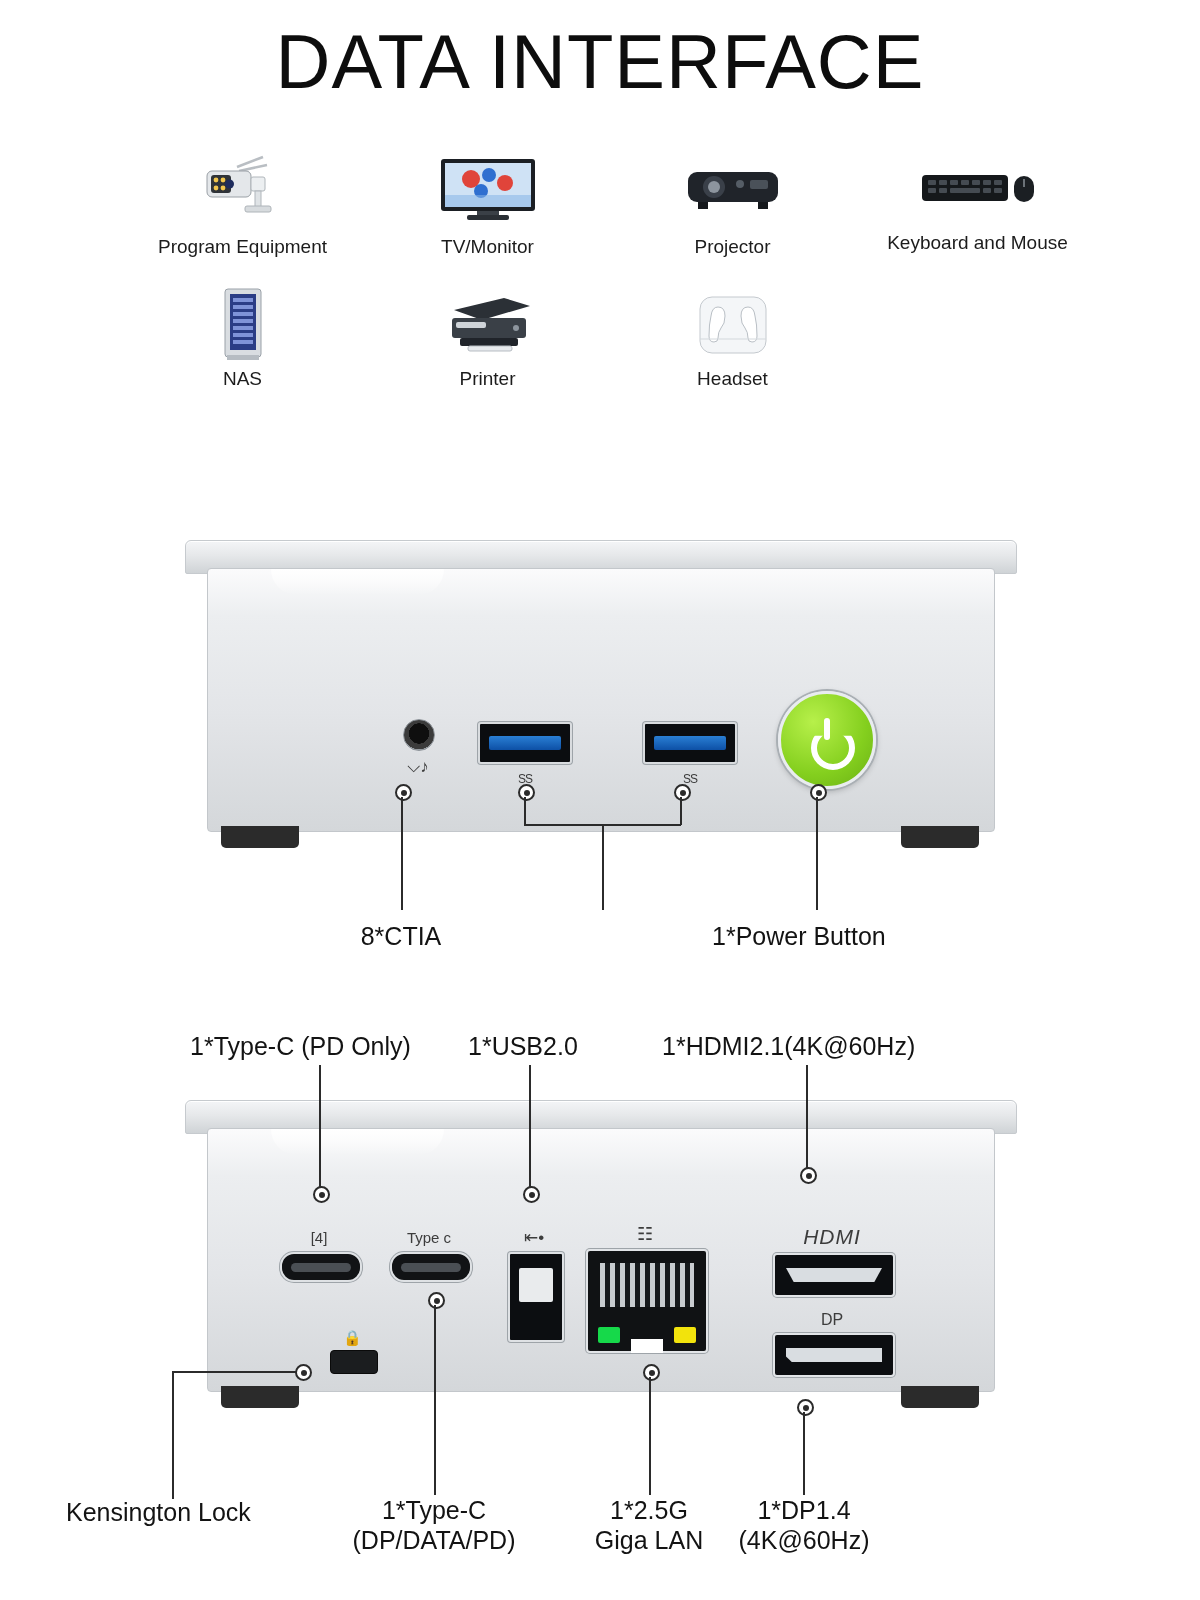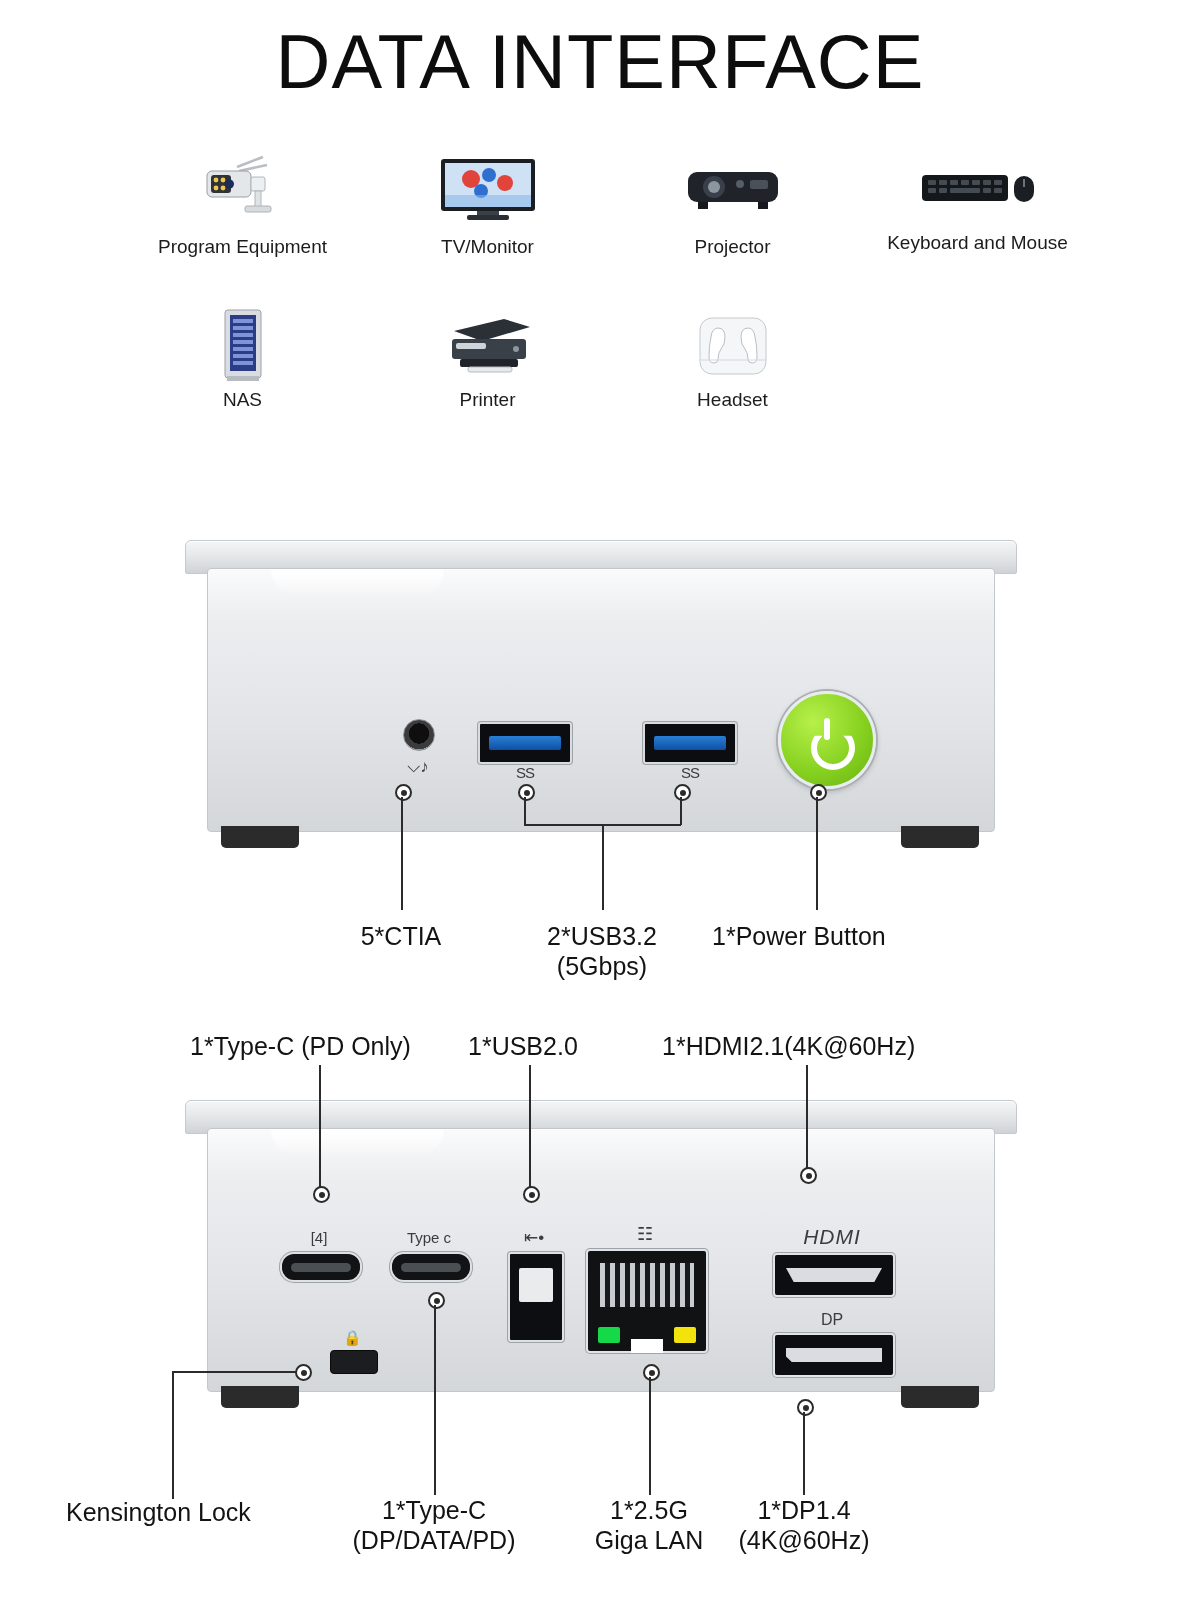--- a/index.html
+++ b/index.html
@@ -22,21 +22,21 @@
     font-weight:400;
     color:#0d0d0d;
   }
 
   
   .devices{
     position:absolute;top:148px;left:120px;width:980px;
     display:grid;
     grid-template-columns:repeat(4,1fr);
     grid-template-rows:130px 130px;
-    row-gap:27px;
+    row-gap:6px;
   }
   .device{
     display:flex;flex-direction:column;align-items:center;justify-content:flex-start;
   }
   .device .art{height:80px;display:flex;align-items:center;justify-content:center;}
   .device .cap{
     margin-top:8px;font-size:19px;color:#1c1c1c;white-space:nowrap;
   }
   .d-row2 .cap{margin-top:4px;}
 
@@ -77,21 +77,21 @@
   }
   .hp-icon{font-size:17px;color:#3a3a3a;text-align:center;width:30px;margin-top:6px;}
   .usb3{
     width:90px;height:38px;background:#0b0d10;border-radius:3px;
     border:2px solid #d9dcdf;
     display:flex;align-items:center;justify-content:center;
     box-shadow:0 0 0 1px #9ea4a9;
   }
   .usb3 .tongue{width:72px;height:14px;background:#1767c0;border-radius:2px;
     background:linear-gradient(180deg,#2a7fd4,#0d50a6);}
-  .ss-label{font-size:15px;color:#3a3a3a;letter-spacing:-1px;text-align:center;margin-top:0;}
+  .ss-label{font-size:12px;color:#3a3a3a;letter-spacing:-1px;text-align:center;margin-top:8px;}
   .power-btn{
     width:92px;height:92px;border-radius:50%;
     background:radial-gradient(circle at 35% 30%,#b7f04a,#84cf1e 60%,#6ab015 100%);
     border:3px solid #e9ecef;
     box-shadow:0 0 0 2px #a9afb4, 0 2px 6px rgba(0,0,0,.25);
     display:flex;align-items:center;justify-content:center;
   }
   .power-glyph{
     width:40px;height:40px;position:relative;
   }
@@ -330,25 +330,21 @@
   <div class="dot" style="left:518px;top:784px;"></div>
   <div class="ln v" style="left:524px;top:797px;height:28px;"></div>
   <div class="dot" style="left:674px;top:784px;"></div>
   <div class="ln v" style="left:680px;top:797px;height:28px;"></div>
   <div class="ln h" style="left:524px;top:824px;width:157px;"></div>
   <div class="ln v" style="left:602px;top:824px;height:86px;"></div>
 
   <div class="dot" style="left:810px;top:784px;"></div>
   <div class="ln v" style="left:816px;top:797px;height:113px;"></div>
 
-  <div class="calltext c" style="left:326px;top:922px;width:150px;">5*CTIA</div>
-  <div class="calltext c" style="left:502px;top:922px;width:200px;">
-    <span>2*USB3.2</span><br>
-    <span>(5Gbps)</span>
-  </div>
+  <div class="calltext c" style="left:326px;top:922px;width:150px;">8*CTIA</div>
   <div class="calltext" style="left:712px;top:922px;">1*Power Button</div>
 
   <div class="pc" style="top:1100px;">
     <div class="lid"></div>
     <div class="body">
 
       <div class="port" style="left:72px;top:100px;">
         <div class="port-label" style="width:78px;">[4]</div>
         <div class="typec" style="margin-top:6px;">
             <i></i>

